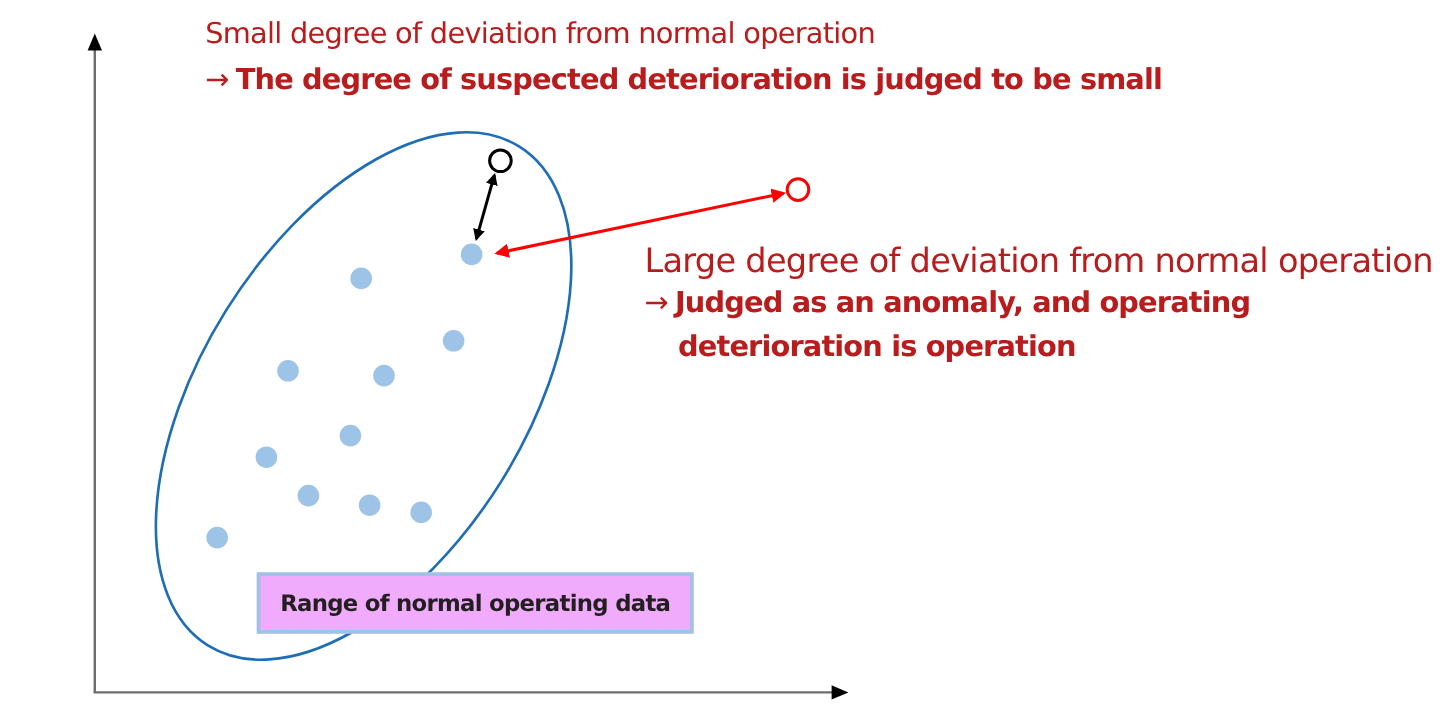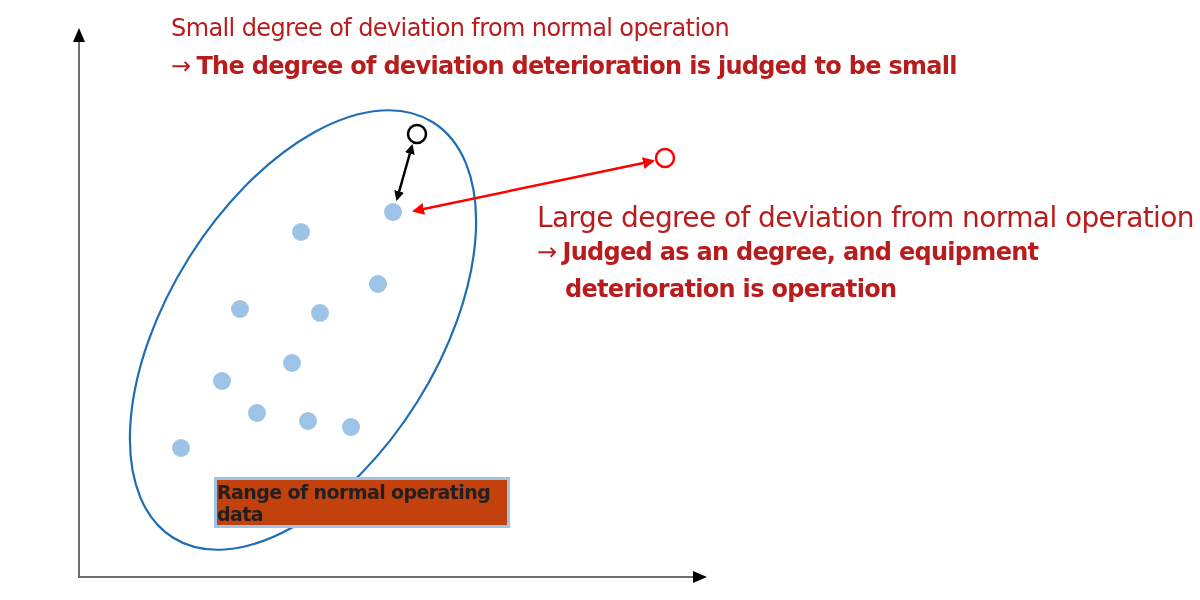--- a/index.html
+++ b/index.html
@@ -6,22 +6,22 @@
     body { width: 1200px; height: 600px; position: relative; overflow: hidden; font-family: "DejaVu Sans", sans-serif; color: #231f20; }
     svg.canvas { position: absolute; left: 0; top: 0; }
     .txt { position: absolute; white-space: nowrap; color: #b91c1c; }
     .top-line1 { left: 171px; top: 14px; font-size: 24px; letter-spacing: -0.6px; }
     .top-line2 { left: 171px; top: 52px; font-size: 24px; font-weight: bold; letter-spacing: -0.7px; }
     .right-line1 { left: 537px; top: 201px; font-size: 28px; letter-spacing: -0.6px; }
     .right-line2 { left: 537px; top: 238px; font-size: 24px; font-weight: bold; letter-spacing: -0.7px; }
     .right-line3 { left: 565px; top: 275px; font-size: 24px; font-weight: bold; letter-spacing: -0.7px; }
     .arrow-prefix { font-weight: normal; margin-right: 6px; }
     .label-box {
-      position: absolute; left: 214px; top: 477px; width: 296px; height: 51px;
-      border: 3px solid #9dc3e6; background: #c2410c; box-sizing: border-box;
+      position: absolute; left: 214px; top: 477px; width: 364px; height: 51px;
+      border: 3px solid #9dc3e6; background: #f0abfc; box-sizing: border-box;
       display: flex; align-items: center; justify-content: center;
       font-size: 19px; font-weight: bold; letter-spacing: -0.6px; color: #231f20;
     }
   </style>
 </head>
 <body>
 
 <svg class="canvas" width="1200" height="600" viewBox="0 0 1200 600">
   <defs>
     <marker id="ah-black" markerWidth="10" markerHeight="10" refX="8" refY="5" orient="auto-start-reverse" markerUnits="userSpaceOnUse">
@@ -57,24 +57,24 @@
 
   <circle cx="417" cy="134" r="9" fill="#ffffff" stroke="#000000" stroke-width="2.5"></circle>
   <line x1="412" y1="146" x2="397" y2="199" stroke="#000000" stroke-width="2.5" marker-start="url(#ah-black)" marker-end="url(#ah-black)"></line>
 
   <circle cx="665" cy="158" r="9" fill="#ffffff" stroke="#ff0000" stroke-width="2.5"></circle>
   <line x1="414" y1="211" x2="653" y2="161" stroke="#ff0000" stroke-width="2.5" marker-start="url(#ah-red)" marker-end="url(#ah-red)"></line>
 </svg>
 
 <div class="txt top-line1">Small degree of deviation from normal operation</div>
 <div class="txt top-line2">
-  <span class="arrow-prefix">→</span><span>The degree of deviation deterioration is judged to be small</span>
+  <span class="arrow-prefix">→</span><span>The degree of suspected deterioration is judged to be small</span>
 </div>
 
 <div class="txt right-line1">Large degree of deviation from normal operation</div>
 <div class="txt right-line2">
-  <span class="arrow-prefix">→</span><span>Judged as an degree, and equipment</span>
+  <span class="arrow-prefix">→</span><span>Judged as an anomaly, and operating</span>
 </div>
 <div class="txt right-line3">deterioration is operation</div>
 
 <div class="label-box">
   <span>Range of normal operating data</span>
 </div>
 
 </body></html>

